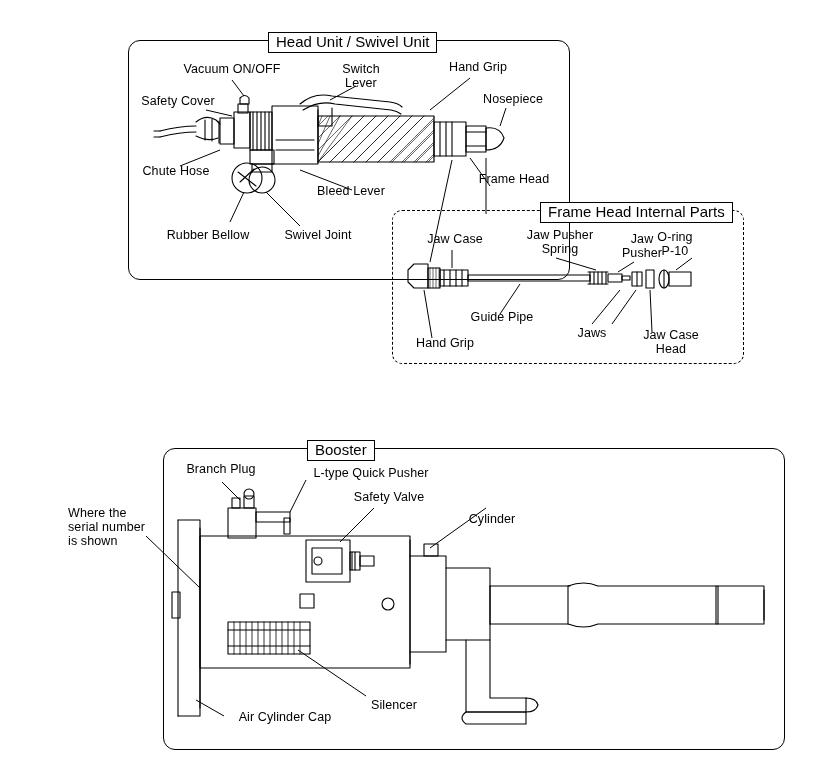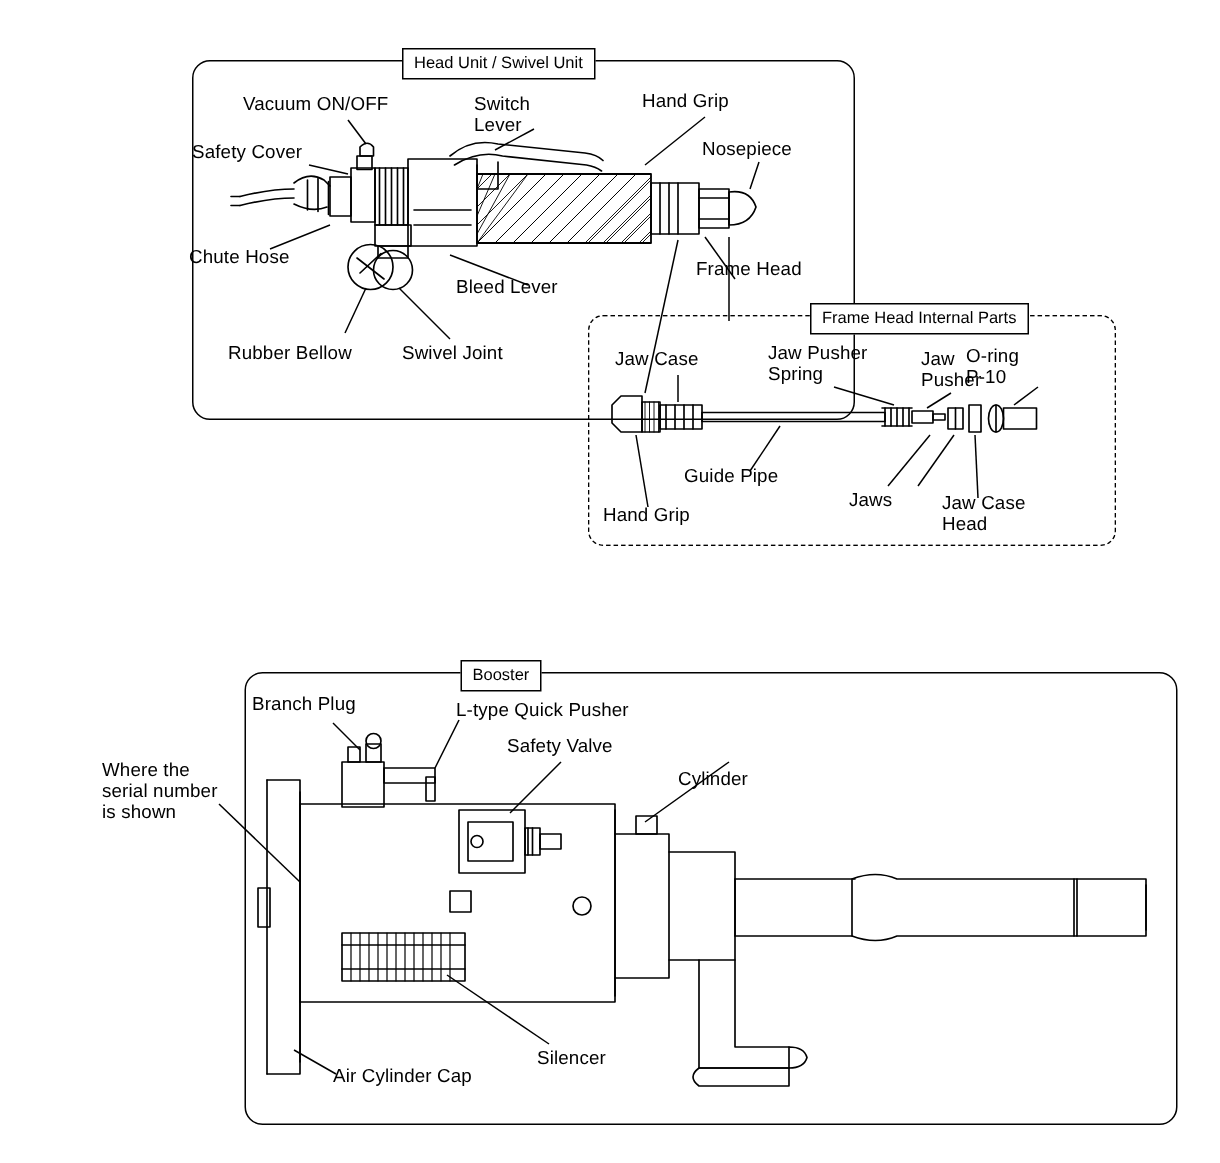--- a/index.html
+++ b/index.html
@@ -27,26 +27,27 @@
     width: 813px;
     height: 775px;
     overflow: visible;
   }
   .lbl {
     position: absolute;
     font-size: 12.5px;
     line-height: 14px;
     color: #000;
     white-space: pre;
+    text-align: center;
     letter-spacing: 0.1px;
   }
   .lbl.left { text-align: left; }
   .boxed {
     position: absolute;
-    font-size: 11px;
+    font-size: 15px;
     line-height: 14px;
     border: 1px solid #000;
     background: #fff;
     padding: 2px 7px 3px 7px;
     white-space: pre;
     text-align: center;
   }
   .panel {
     position: absolute;
     border: 1px solid #000;

